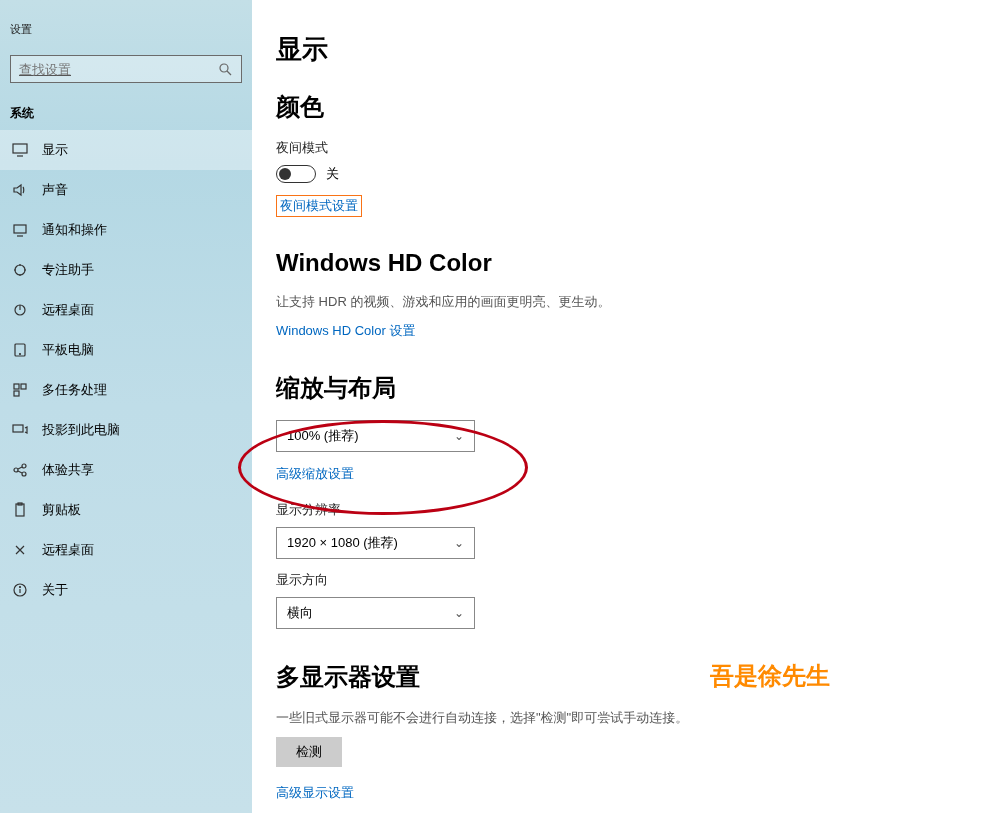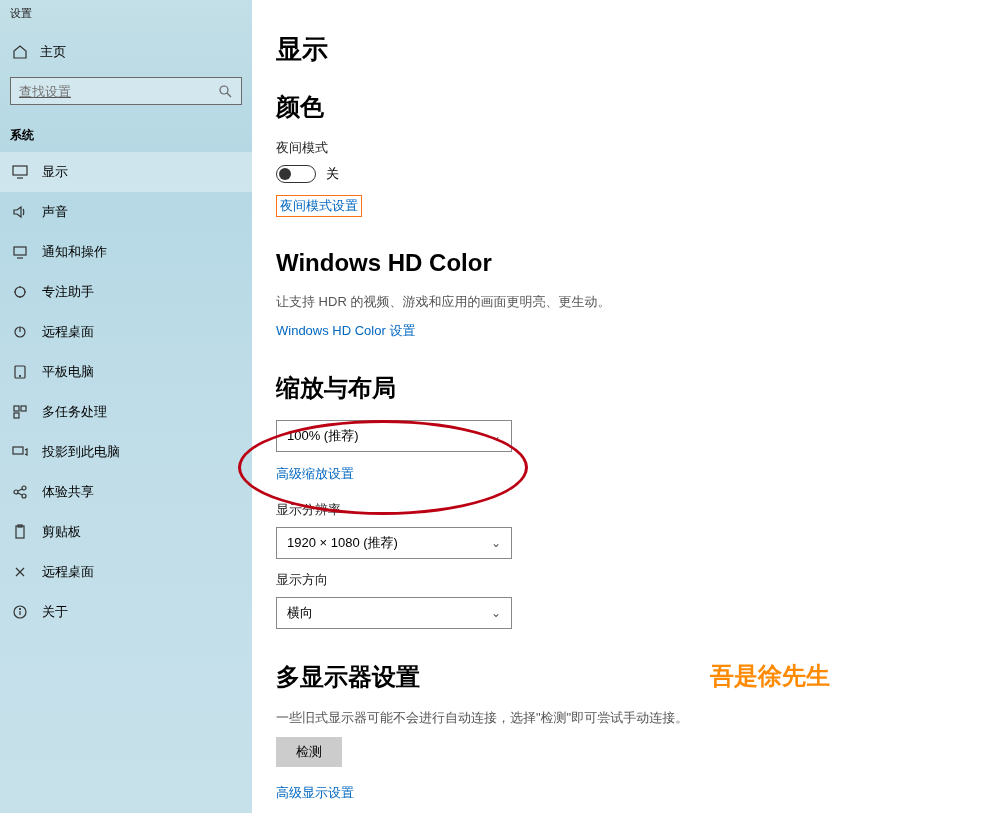--- a/index.html
+++ b/index.html
@@ -1,17 +1,17 @@
 <!DOCTYPE html>
 <html><head>
 <meta charset="utf-8">
 <style>
 * { box-sizing: border-box; margin: 0; padding: 0; font-family: "Microsoft YaHei", "Segoe UI", sans-serif; }
 body { width: 1000px; height: 813px; overflow: hidden; display: flex; background: #ffffff; position: relative; }
-.sidebar { width: 252px; height: 100%; background: linear-gradient(180deg, #c3dfe7 0%, #b4d8e4 20%, #bfdde8 50%, #c7e1ea 100%); padding: 6px 0 0 0; }
+.sidebar { width: 252px; height: 100%; background: linear-gradient(180deg, #c3dfe7 0%, #b4d8e4 20%, #bfdde8 50%, #c7e1ea 100%); padding: 22px 0 0 0; }
 .app-title { font-size: 11px; padding: 0 10px 12px; color: #222; }
 .home-row { display: flex; align-items: center; gap: 12px; padding: 10px 10px 10px 12px; cursor: pointer; }
 .home-row span { font-size: 13px; }
 .search-box { margin: 6px 10px; border: 1px solid #6b6b6b; background: rgba(255,255,255,0.35); display: flex; align-items: center; padding: 5px 8px; }
 .search-box input { flex: 1; border: none; background: transparent; outline: none; font-size: 13px; color: #555; text-decoration: underline; }
 .section-label { font-size: 12px; font-weight: 600; padding: 16px 10px 8px; }
 .nav-item { display: flex; align-items: center; gap: 14px; padding: 11px 10px 11px 12px; cursor: pointer; font-size: 13px; }
 .nav-item.active { background: rgba(255,255,255,0.35); }
 .icon { width: 16px; height: 16px; display: inline-flex; align-items: center; justify-content: center; }
 .content { flex: 1; padding: 32px 24px; overflow: hidden; }
@@ -19,40 +19,32 @@
 h2 { font-size: 24px; font-weight: 600; margin-bottom: 16px; }
 h3 { font-size: 13px; font-weight: 400; margin-bottom: 8px; color: #222; }
 .sect { margin-bottom: 32px; }
 .toggle-row { display: flex; align-items: center; gap: 10px; margin-bottom: 12px; }
 .toggle { width: 40px; height: 18px; border: 1px solid #333; border-radius: 10px; position: relative; background: #fff; cursor: pointer; }
 .toggle::after { content:""; position:absolute; left:2px; top:2px; width:12px; height:12px; border-radius:50%; background:#333; }
 .toggle-label { font-size: 13px; }
 .link { color: #0067c0; font-size: 13px; cursor: pointer; display: inline-block; }
 .link.boxed { border: 1px solid #f97316; padding: 1px 3px; }
 .desc { font-size: 13px; color: #555; margin-bottom: 10px; }
-.dropdown { width: 236px; border: 1px solid #888; padding: 6px 10px; display: flex; justify-content: space-between; align-items: center; font-size: 13px; background: #fff; cursor: pointer; margin-bottom: 12px; }
+.dropdown { width: 199px; border: 1px solid #888; padding: 6px 10px; display: flex; justify-content: space-between; align-items: center; font-size: 13px; background: #fff; cursor: pointer; margin-bottom: 12px; }
 .chev { font-size: 12px; color: #555; }
 .button { background: #ccc; border: none; padding: 6px 20px; font-size: 13px; cursor: pointer; margin-bottom: 16px; }
 .watermark { position: absolute; right: 170px; top: 660px; color: #ff8a00; font-size: 24px; font-weight: 700; }
 .annot { position: absolute; border: 3px solid #bb0013; border-radius: 50%; width: 290px; height: 95px; left: 238px; top: 420px; pointer-events:none; }
 svg { width: 16px; height: 16px; }
 </style>
 </head>
 <body>
 
 <div class="sidebar">
   <div class="app-title">设置</div>
-  <div class="home-row">
-    <span class="icon">
-      <svg viewBox="0 0 16 16" fill="none" stroke="#333" stroke-width="1.2">
-          <path d="M2 7 L8 2 L14 7 V14 H2 Z"></path>
-        </svg>
-    </span>
-    <span>主页</span>
-  </div>
   <div class="search-box">
     <input placeholder="查找设置" style="">
     <span class="icon">
       <svg viewBox="0 0 16 16" fill="none" stroke="#666" stroke-width="1.2">
           <circle cx="7" cy="7" r="4"></circle>
           <line x1="10" y1="10" x2="14" y2="14"></line>
         </svg>
     </span>
   </div>
   <div class="section-label">系统</div>

